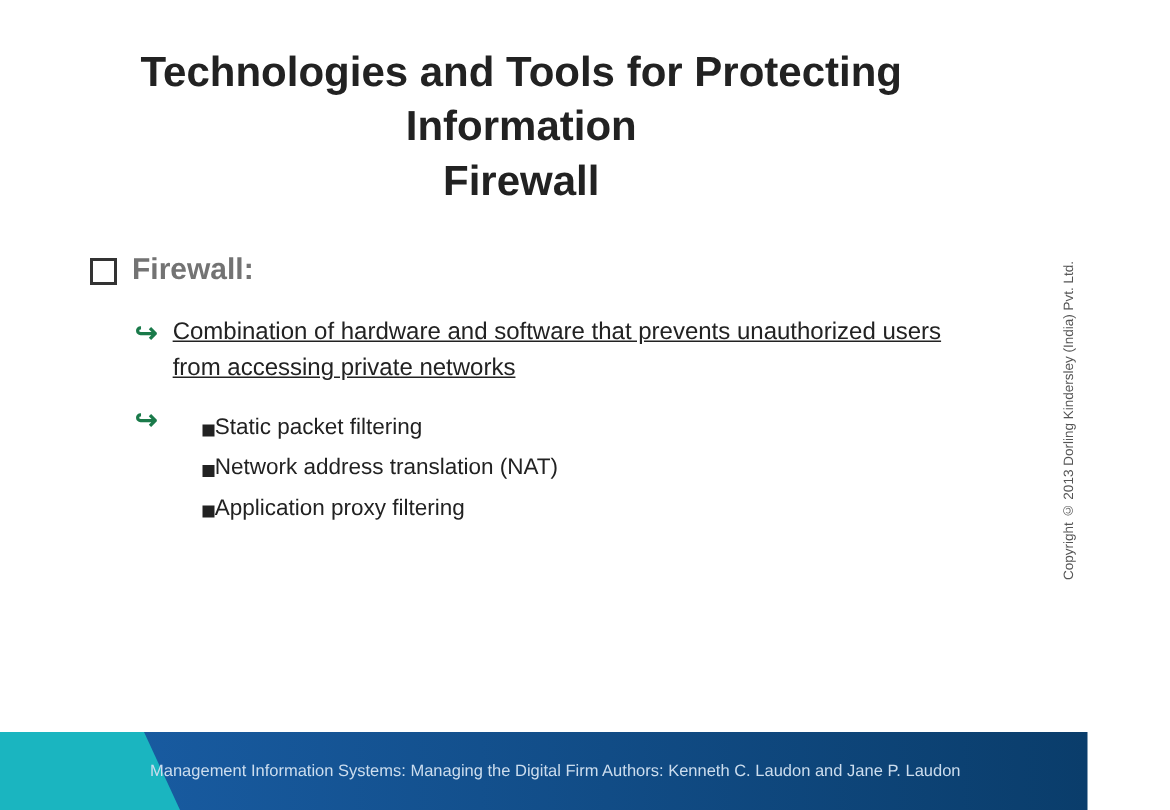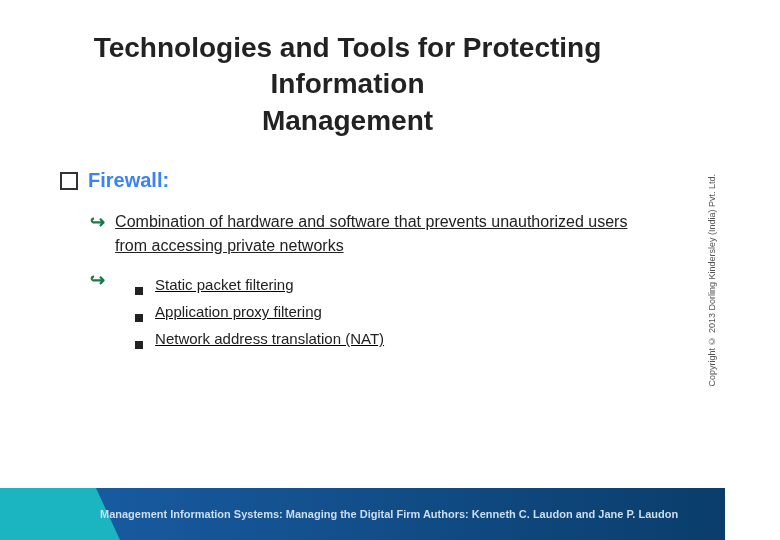--- a/index.html
+++ b/index.html
@@ -50,21 +50,21 @@
       width: 18px;
       height: 18px;
       border: 2px solid #333;
       display: inline-block;
       flex-shrink: 0;
     }
 
     .firewall-label {
       font-size: 20px;
       font-weight: bold;
-      color: #3b82f6;
+      color: #737373;
     }
 
     .bullet-items {
       padding-left: 30px;
     }
 
     .bullet-item {
       display: flex;
       align-items: flex-start;
       gap: 10px;
@@ -87,24 +87,23 @@
       text-decoration: underline;
     }
 
     .sub-bullets {
       margin-top: 6px;
       padding-left: 20px;
     }
 
     .sub-bullet-item {
       display: flex;
-      align-items: flex-end;
-      gap: 12px;
+      align-items: center;
+      gap: 0;
       margin-bottom: 6px;
-      text-decoration: underline;
     }
 
     .square-bullet {
       width: 8px;
       height: 8px;
       background: #222;
       flex-shrink: 0;
       margin-top: 5px;
     }
 
@@ -146,21 +145,20 @@
       align-items: center;
       padding: 0 20px;
     }
 
     .bottom-text {
       font-size: 11px;
       color: #ccddee;
       white-space: nowrap;
       overflow: hidden;
       text-overflow: ellipsis;
-      font-weight: bold;
     }
 
     
     .teal-stripe {
       position: absolute;
       bottom: 0;
       left: 0;
       width: 120px;
       height: 52px;
       background: #1ab5c0;
@@ -168,21 +166,21 @@
     }
   </style>
 </head>
 <body>
 
 <div class="slide">
 
   <div class="title-area">
     <div class="title-text">
       <span>Technologies and Tools for Protecting Information</span><br>
-      <span>Management</span>
+      <span>Firewall</span>
     </div>
   </div>
 
   <div class="content-area">
 
     <div class="firewall-heading">
       <span class="checkbox-icon"></span>
       <span class="firewall-label">Firewall:</span>
     </div>
 
@@ -197,25 +195,25 @@
         <span class="arrow-icon">↪</span>
         <div>
           
           <div class="sub-bullets">
             <div class="sub-bullet-item">
               <span class="square-bullet"></span>
               <span class="sub-bullet-text">Static packet filtering</span>
             </div>
             <div class="sub-bullet-item">
               <span class="square-bullet"></span>
-              <span class="sub-bullet-text">Application proxy filtering</span>
+              <span class="sub-bullet-text">Network address translation (NAT)</span>
             </div>
             <div class="sub-bullet-item">
               <span class="square-bullet"></span>
-              <span class="sub-bullet-text">Network address translation (NAT)</span>
+              <span class="sub-bullet-text">Application proxy filtering</span>
             </div>
           </div>
         </div>
       </div>
 
     </div>
   </div>
 
   <div class="copyright-vertical">
     <span class="copyright-text">Copyright © 2013 Dorling Kindersley (India) Pvt. Ltd.</span>

